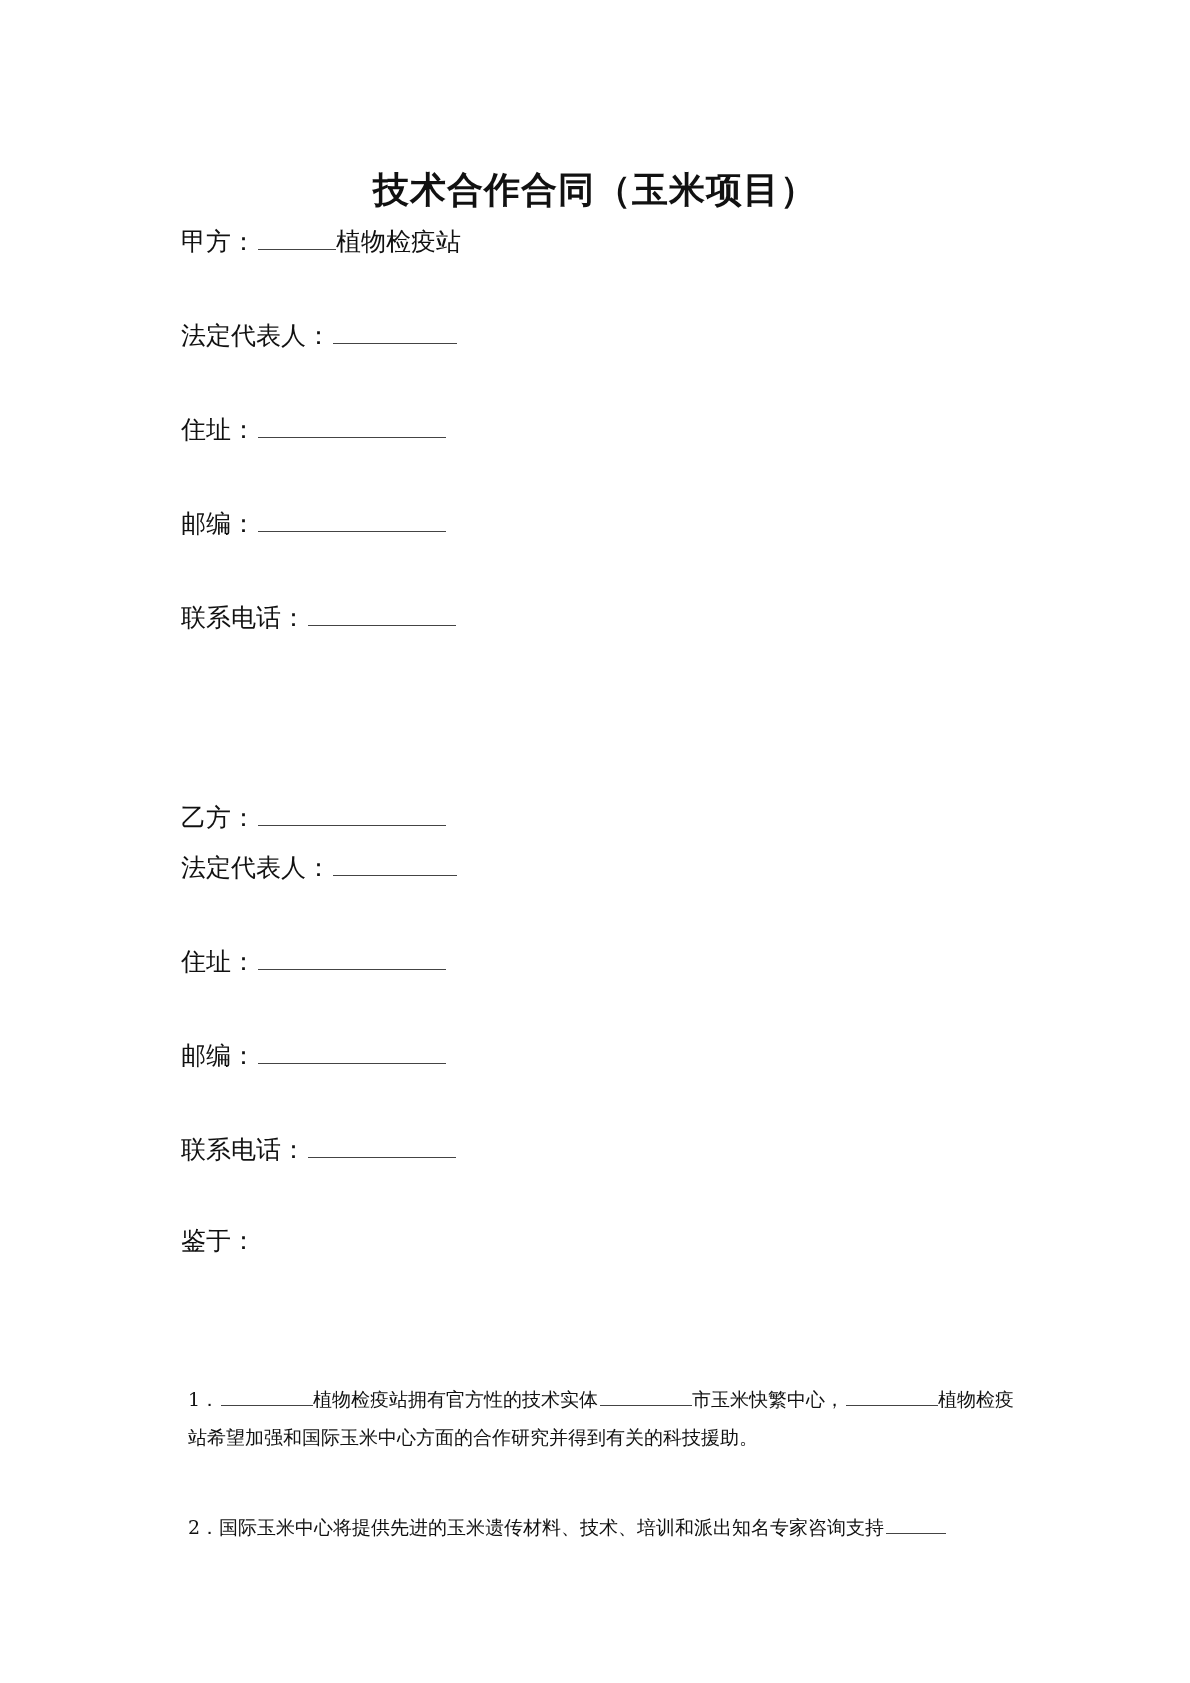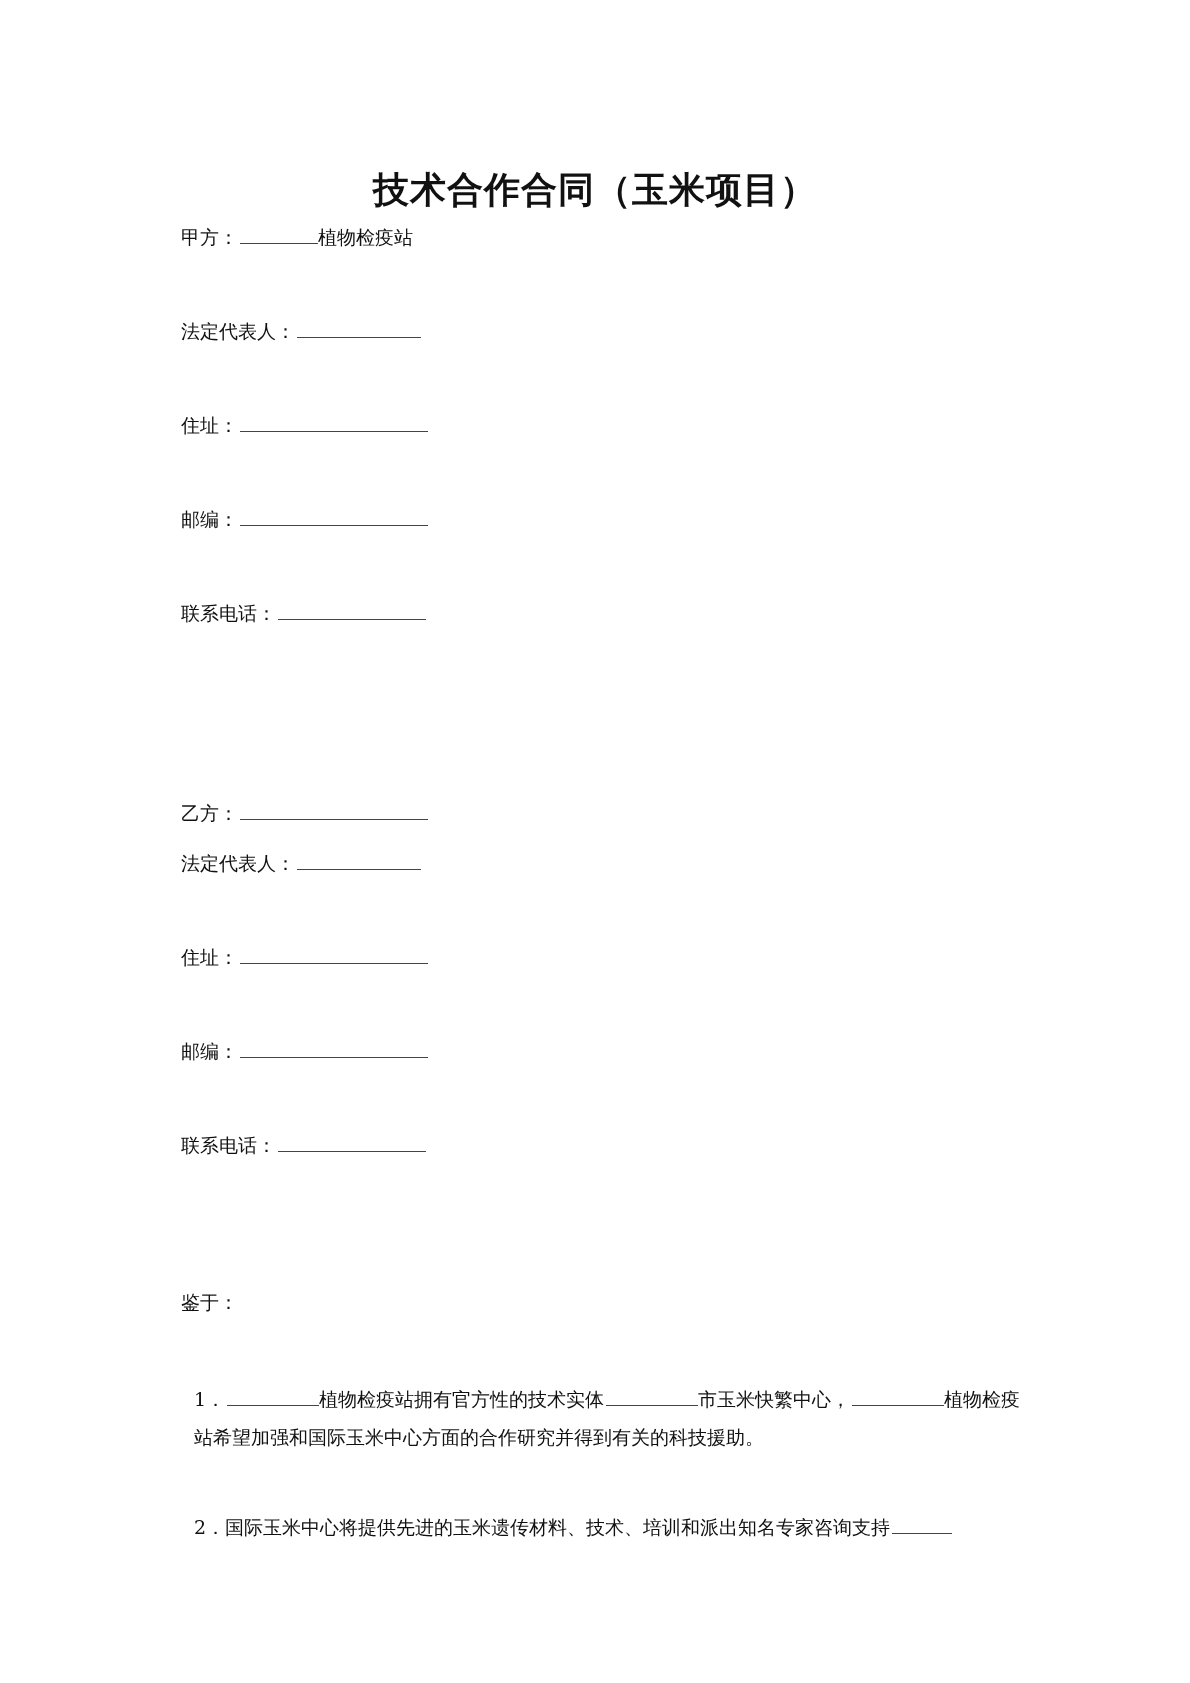--- a/index.html
+++ b/index.html
@@ -1,22 +1,22 @@
 <!DOCTYPE html>
 <html><head>
 <meta charset="utf-8">
 <style>
   html, body { margin: 0; padding: 0; background: #ffffff; }
   body { width: 1190px; height: 1683px; position: relative; overflow: hidden;
          font-family: "DejaVu Serif", "Liberation Serif", serif; color: #111; }
   .title { position: absolute; top: 166px; left: 0; width: 1190px; text-align: center;
            font-size: 36px; font-weight: bold; letter-spacing: 1px; }
-  .line { position: absolute; left: 181px; font-size: 19px; white-space: nowrap; }
+  .line { position: absolute; left: 181px; font-size: 25px; white-space: nowrap; }
   .blank { display: inline-block; border-bottom: 1px solid #444; vertical-align: baseline; height: 1em; margin-left: 2px; }
-  .para { position: absolute; left: 194px; width: 840px; font-size: 19px; line-height: 38px; }
+  .para { position: absolute; left: 188px; width: 840px; font-size: 19px; line-height: 38px; }
 </style>
 </head>
 <body>
 
 <div class="title">技术合作合同（玉米项目）</div>
 
 <div class="line" style="top:224px">
   <span>甲方：</span><span class="blank" style="width:78px"></span><span>植物检疫站</span>
 </div>
 <div class="line" style="top:318px">
@@ -41,21 +41,21 @@
 <div class="line" style="top:944px">
   <span>住址：</span><span class="blank" style="width:188px"></span>
 </div>
 <div class="line" style="top:1038px">
   <span>邮编：</span><span class="blank" style="width:188px"></span>
 </div>
 <div class="line" style="top:1132px">
   <span>联系电话：</span><span class="blank" style="width:148px"></span>
 </div>
 
-<div class="line" style="top:1290px">鉴于：</div>
+<div class="line" style="top:1224px">鉴于：</div>
 
 <div class="para" style="top:1380px">
   <span>1．</span><span class="blank" style="width:92px"></span><span>植物检疫站拥有官方性的技术实体</span><span class="blank" style="width:92px"></span><span>市玉米快繁中心，</span><span class="blank" style="width:92px"></span><span>植物检疫站希望加强和国际玉米中心方面的合作研究并得到有关的科技援助。</span>
 </div>
 
 <div class="para" style="top:1508px">
   <span>2．</span><span>国际玉米中心将提供先进的玉米遗传材料、技术、培训和派出知名专家咨询支持</span><span class="blank" style="width:60px"></span>
 </div>
 
 </body></html>

